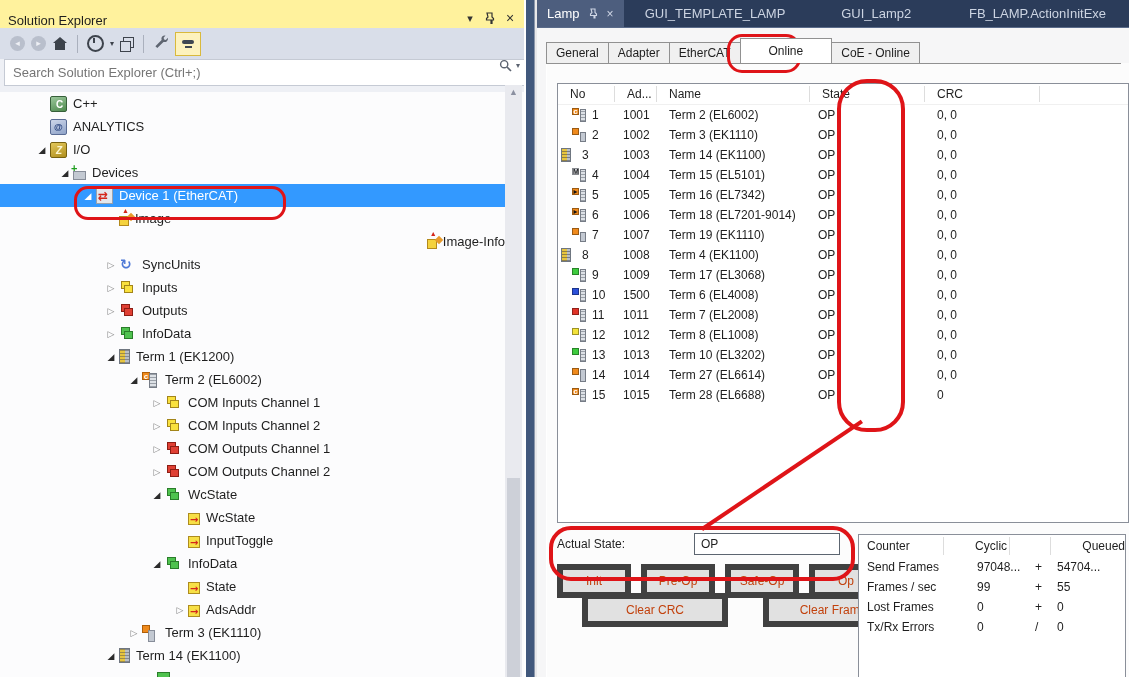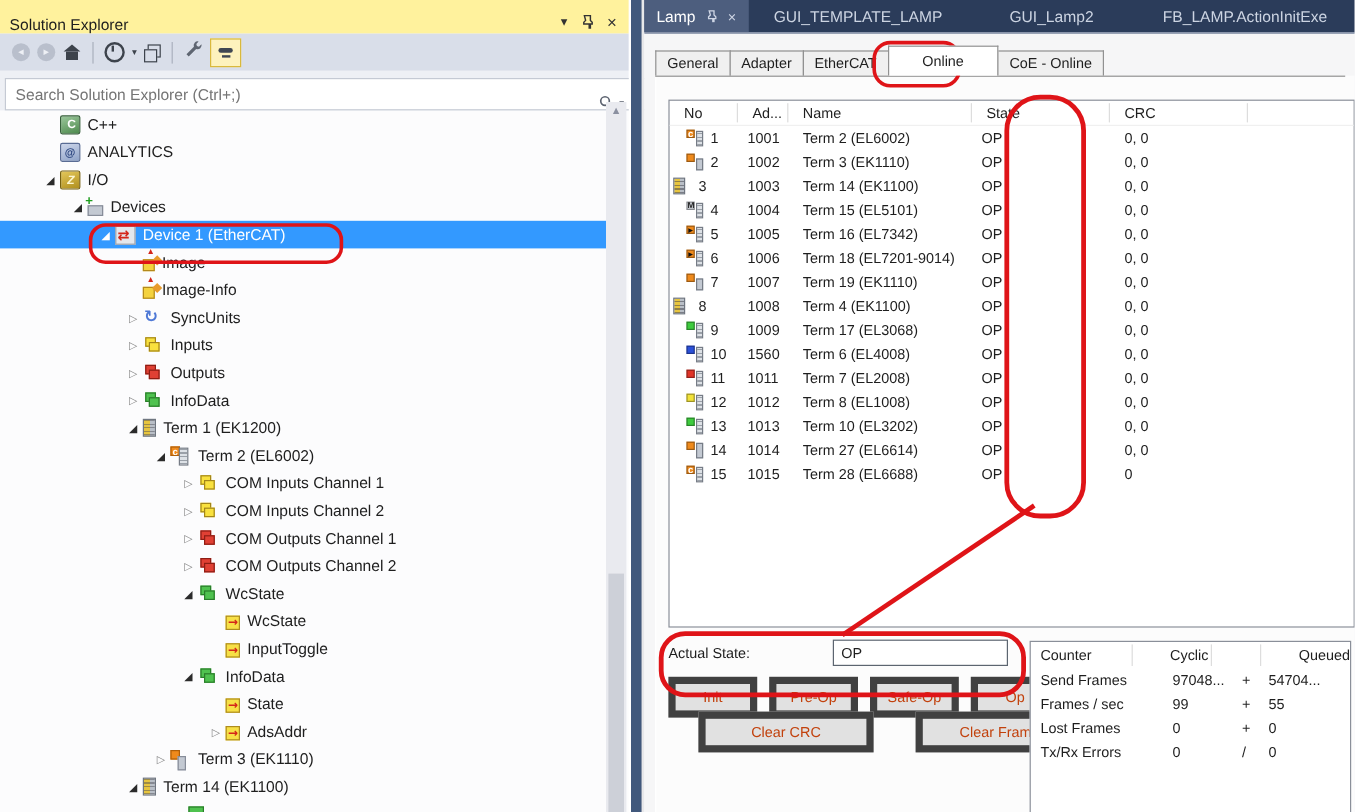--- a/index.html
+++ b/index.html
@@ -24,21 +24,21 @@
   .clock::after{content:"";position:absolute;left:4px;top:1px;width:2px;height:5px;background:#3d434c;}
   .dd{font-size:8px;color:#3d434c;}
   .stack2{position:relative;width:14px;height:14px;}
   .stack2::before{content:"";position:absolute;left:3px;top:0;width:9px;height:9px;border:1.5px solid #3d434c;background:#d9dee9;}
   .stack2::after{content:"";position:absolute;left:0;top:4px;width:9px;height:9px;border:1.5px solid #3d434c;background:#d9dee9;}
   .hl-toggle{width:24px;height:22px;background:#fdf2bd;border:1px solid #d9b93c;display:flex;
              flex-direction:column;align-items:center;justify-content:center;gap:2px;}
   .hl-toggle i{display:block;width:12px;height:4px;background:#3f4752;border-radius:2px;}
   .hl-toggle u{display:block;width:7px;height:2px;background:#3f4752;}
   #sx-search{position:absolute;left:0;top:59px;width:524px;height:33px;background:#eef0f5;
-             display:flex;align-items:flex-end;padding:0 4px;box-sizing:border-box;}
+             display:flex;align-items:flex-start;padding:0 4px;box-sizing:border-box;}
   #sx-search input{flex:1;height:25px;border:1px solid #c5cad4;background:#fff;font:13px "Liberation Sans",sans-serif;
                    color:#767b85;padding:0 8px;outline:none;}
   #sx-search .mag{margin-left:-46px;display:flex;align-items:center;gap:4px;color:#5c6370;}
   
   #tree{position:absolute;left:0;top:92px;width:505px;height:585px;overflow:hidden;}
   .trow{height:23px;display:flex;align-items:center;box-sizing:border-box;font-size:13px;white-space:nowrap;}
   .trow.sel{background:#3399ff;color:#fff;}
   .tw-arrow{width:16px;flex:none;font-size:9px;color:#2b2b2b;text-align:center;}
   .tw-arrow.col{color:#848484;}
   .trow.sel .tw-arrow{color:#fff;}
@@ -224,21 +224,21 @@
         <div class="trow sel" style="padding-left: 80px;">
     <span class="tw-arrow">◢</span>
     <span class="tw-icon ti-ecat"></span>
     <span class="tw-label">Device 1 (EtherCAT)</span>
   </div>
         <div class="trow" style="padding-left: 103px;">
     <span class="tw-arrow"></span>
     <span class="tw-icon ti-image"></span>
     <span class="tw-label">Image</span>
   </div>
-        <div class="trow" style="padding-left: 103px;">
+        <div class="trow" style="padding-left: 103px; justify-content: flex-end;">
     <span class="tw-arrow"></span>
     <span class="tw-icon ti-image"></span>
     <span class="tw-label">Image-Info</span>
   </div>
         <div class="trow" style="padding-left: 103px;">
     <span class="tw-arrow col">▷</span>
     <span class="tw-icon ti-sync"></span>
     <span class="tw-label">SyncUnits</span>
   </div>
         <div class="trow" style="padding-left: 103px;">
@@ -468,21 +468,21 @@
     <div class="oc c-ad">1009</div>
     <div class="oc c-nm">Term 17 (EL3068)</div>
     <div class="oc c-st">OP</div>
     <div class="oc c-crc">0, 0</div>
   </div>
             <div class="orow">
     <div class="oc c-no">
                 <span class="row-icon ri-b"></span>
                 <span>10</span>
               </div>
-    <div class="oc c-ad">1560</div>
+    <div class="oc c-ad">1500</div>
     <div class="oc c-nm">Term 6 (EL4008)</div>
     <div class="oc c-st">OP</div>
     <div class="oc c-crc">0, 0</div>
   </div>
             <div class="orow">
     <div class="oc c-no">
                 <span class="row-icon ri-r"></span>
                 <span>11</span>
               </div>
     <div class="oc c-ad">1011</div>

